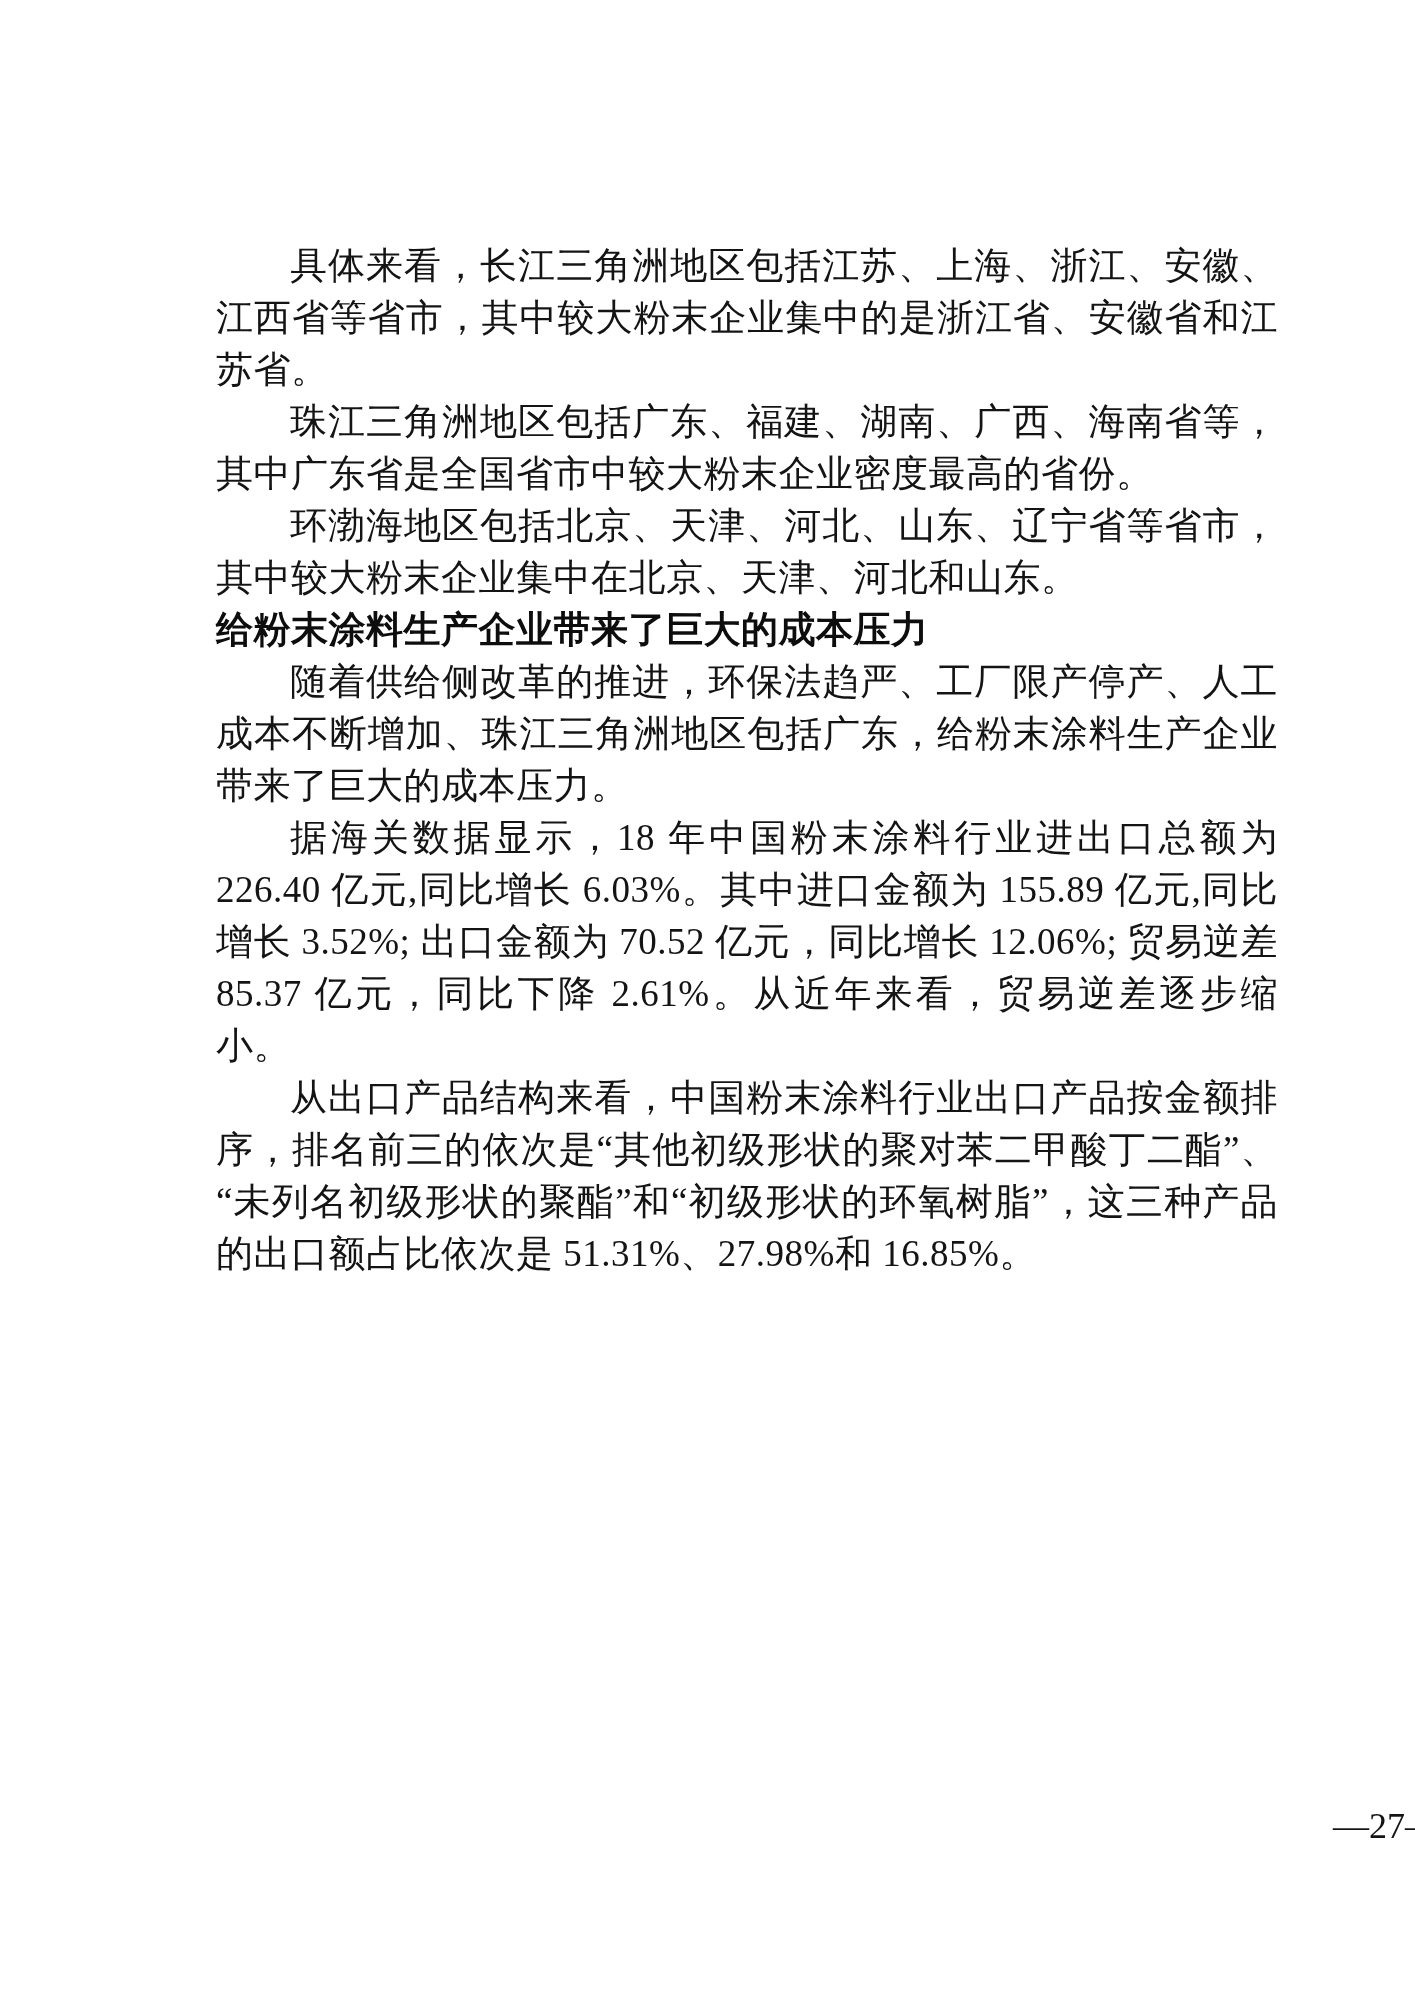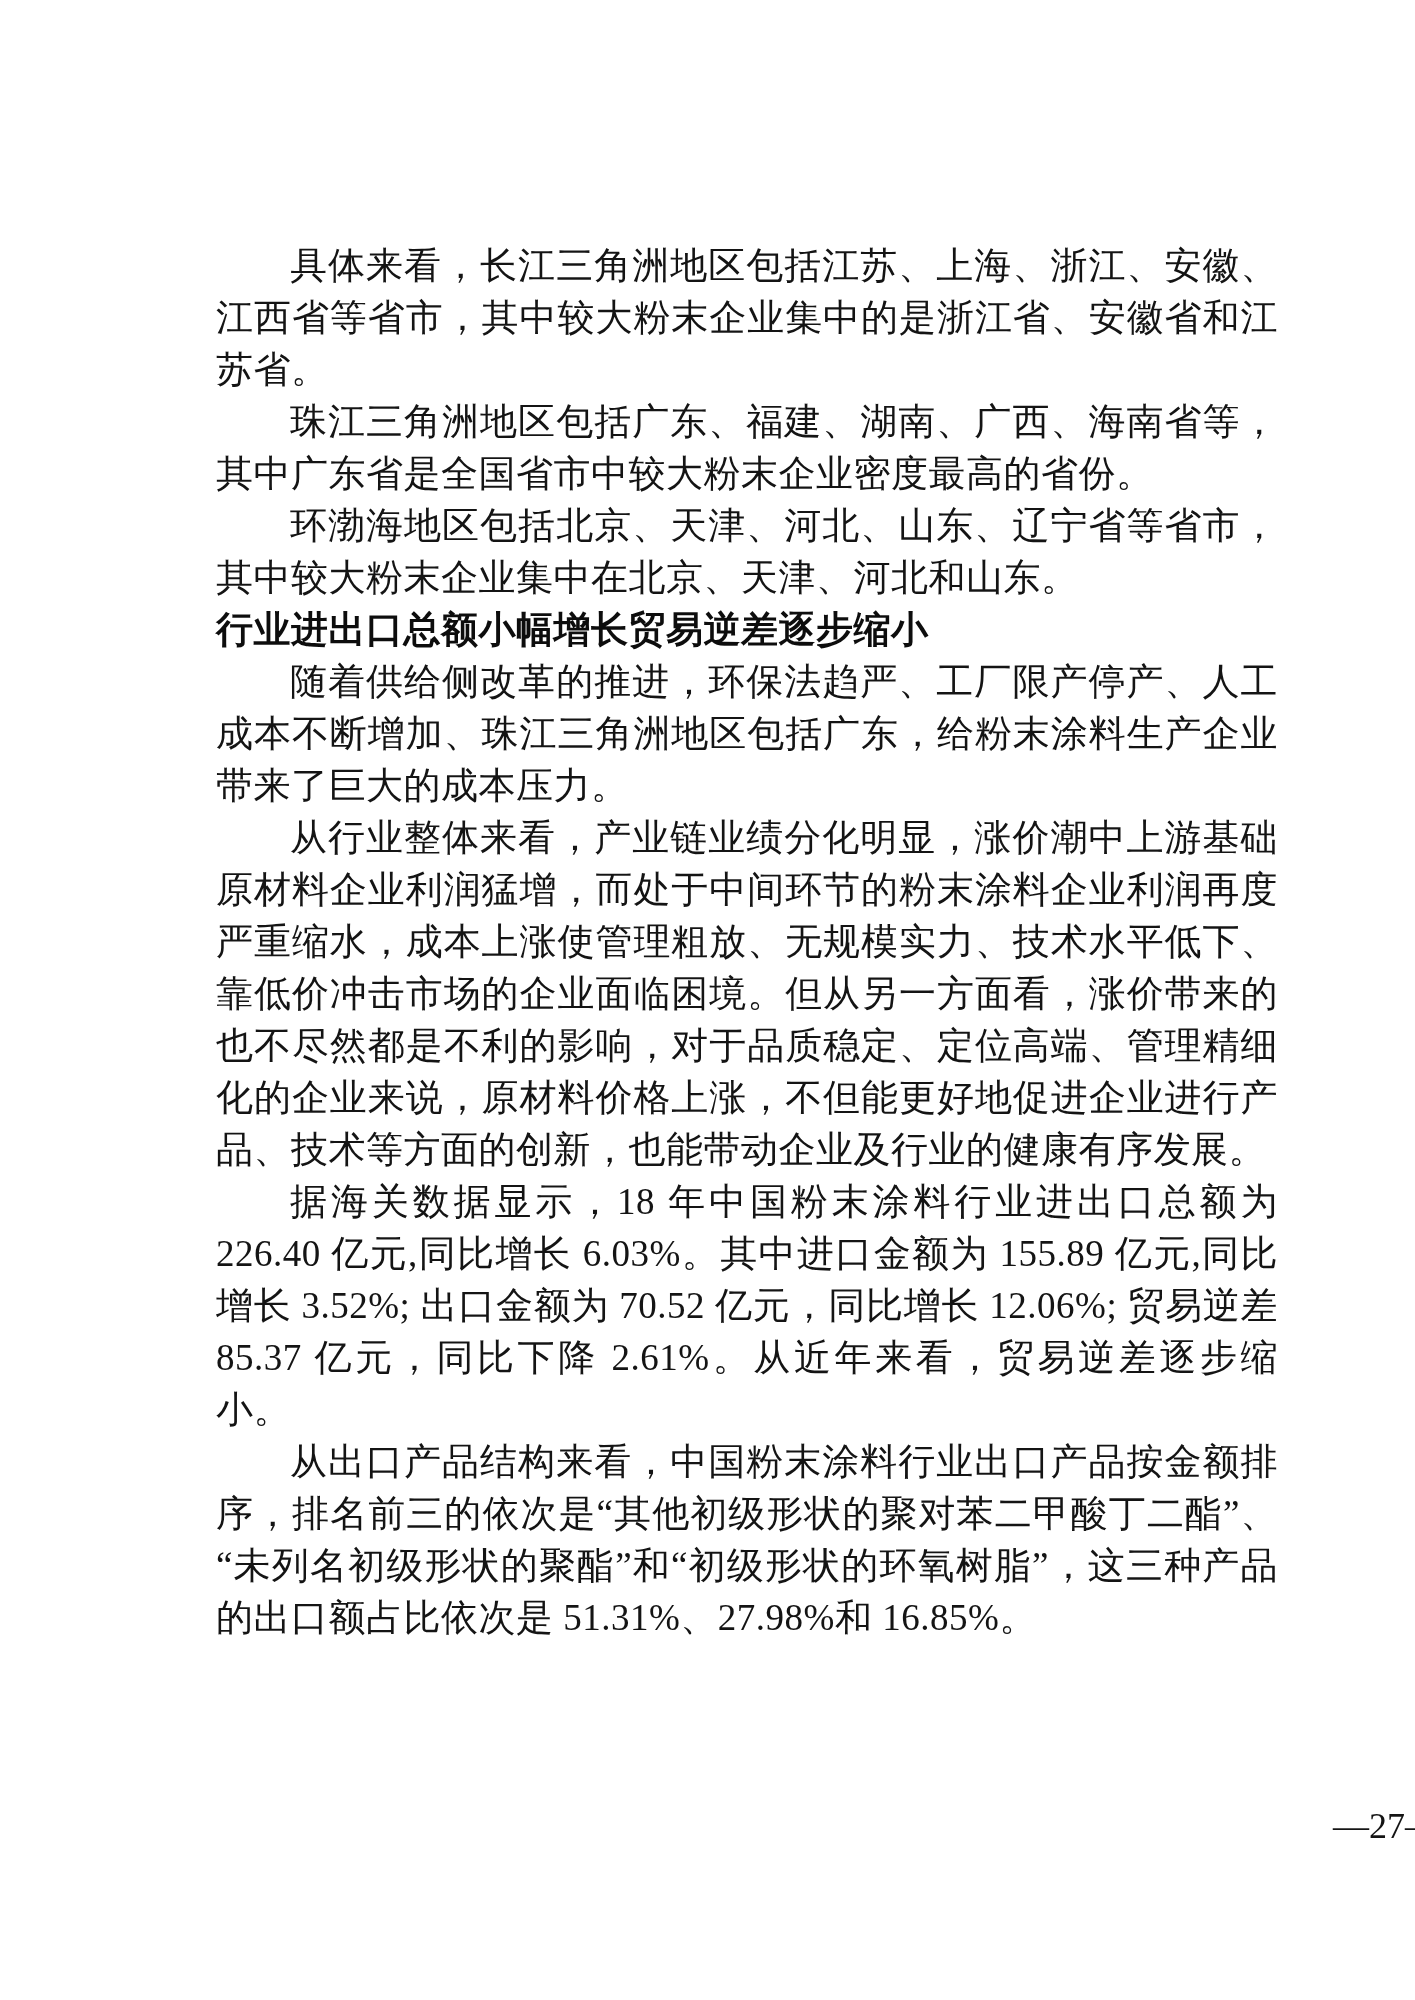--- a/index.html
+++ b/index.html
@@ -60,23 +60,22 @@
 </style>
 </head>
 <body>
 
 <div class="page">
 
   <div class="text-block">
     <p class="para">具体来看，长江三角洲地区包括江苏、上海、浙江、安徽、江西省等省市，其中较大粉末企业集中的是浙江省、安徽省和江苏省。</p>
     <p class="para">珠江三角洲地区包括广东、福建、湖南、广西、海南省等，其中广东省是全国省市中较大粉末企业密度最高的省份。</p>
     <p class="para">环渤海地区包括北京、天津、河北、山东、辽宁省等省市，其中较大粉末企业集中在北京、天津、河北和山东。</p>
-    <h2 class="section-heading">行业进出口总额小幅增长贸易逆差逐步缩小</h2>
+    <h2 class="section-heading">给粉末涂料生产企业带来了巨大的成本压力</h2>
     <p class="para">随着供给侧改革的推进，环保法趋严、工厂限产停产、人工成本不断增加、珠江三角洲地区包括广东，给粉末涂料生产企业带来了巨大的成本压力。</p>
-    <p class="para">从行业整体来看，产业链业绩分化明显，涨价潮中上游基础原材料企业利润猛增，而处于中间环节的粉末涂料企业利润再度严重缩水，成本上涨使管理粗放、无规模实力、技术水平低下、靠低价冲击市场的企业面临困境。但从另一方面看，涨价带来的也不尽然都是不利的影响，对于品质稳定、定位高端、管理精细化的企业来说，原材料价格上涨，不但能更好地促进企业进行产品、技术等方面的创新，也能带动企业及行业的健康有序发展。</p>
     <p class="para">据海关数据显示，18 年中国粉末涂料行业进出口总额为 226.40 亿元,同比增长 6.03%。其中进口金额为 155.89 亿元,同比增长 3.52%; 出口金额为 70.52 亿元，同比增长 12.06%; 贸易逆差 85.37 亿元，同比下降 2.61%。从近年来看，贸易逆差逐步缩小。</p>
     <p class="para">从出口产品结构来看，中国粉末涂料行业出口产品按金额排序，排名前三的依次是“其他初级形状的聚对苯二甲酸丁二酯”、“未列名初级形状的聚酯”和“初级形状的环氧树脂”，这三种产品的出口额占比依次是 51.31%、27.98%和 16.85%。</p>
   </div>
 
   <div class="footer">
     <span>—27—</span>
   </div>
 
 </div>
 

